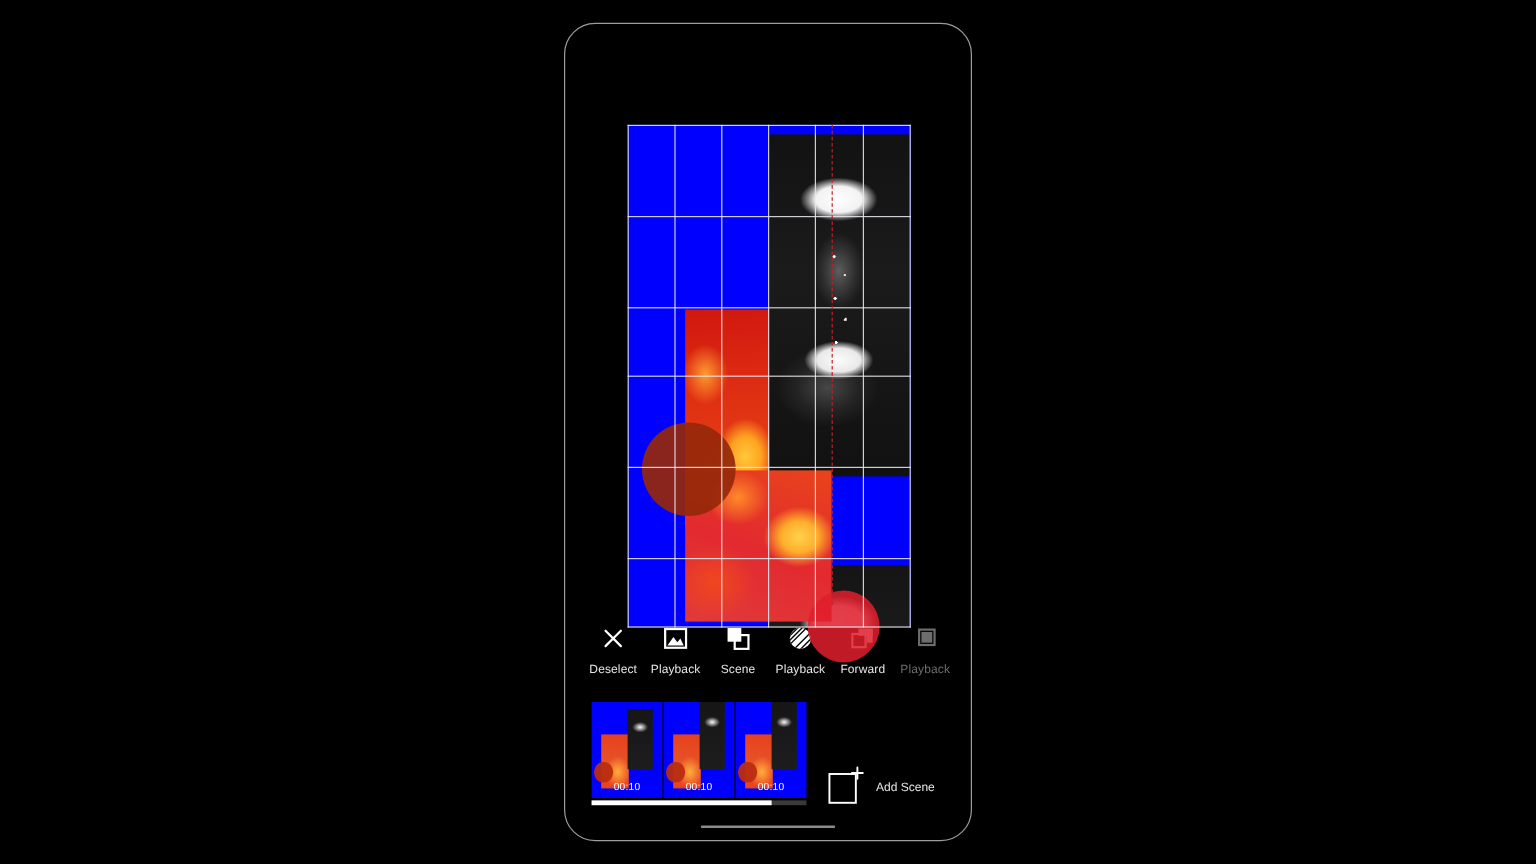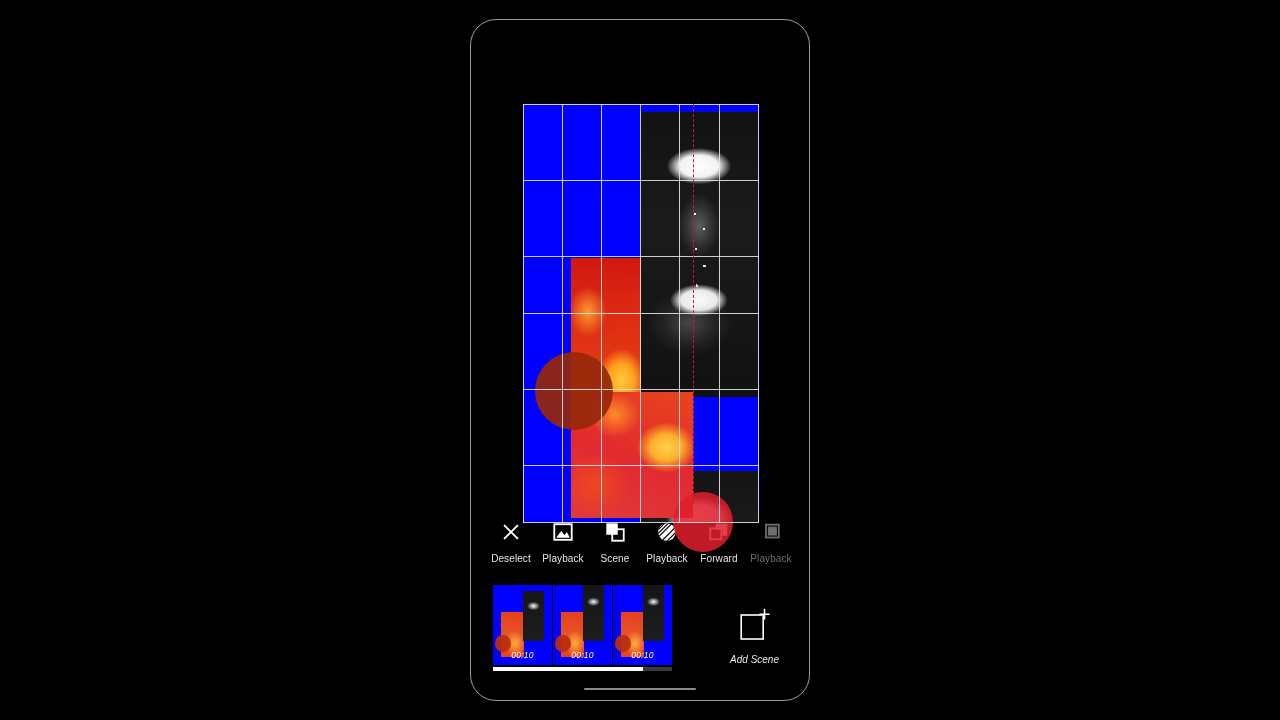--- a/index.html
+++ b/index.html
@@ -253,23 +253,22 @@
   .tool.disabled .tlabel { color: #6d6d6d; }
 
   
   .timeline {
     position: absolute;
     left: 22px;
     top: 565px;
     width: 296px;
     height: 90px;
     display: flex;
-    align-items: center;
+    align-items: flex-end;
     justify-content: space-between;
-    font-style: italic;
   }
 
   .scene-track {
     position: relative;
     display: flex;
     gap: 1px;
     height: 90px;
   }
 
   .scene-thumb {
@@ -334,21 +333,21 @@
     position: absolute;
     left: 0; top: 0;
     width: 84%;
     height: 100%;
     background: #ffffff;
     cursor: pointer;
   }
 
   .add-scene {
     display: flex;
-    flex-direction: column;
+    flex-direction: row;
     align-items: center;
     gap: 10px;
     margin-top: 12px;
     margin-right: 10px;
     cursor: pointer;
   }
   .add-scene .alabel {
     font-size: 10px;
     color: #e6e6e6;
     white-space: nowrap;

